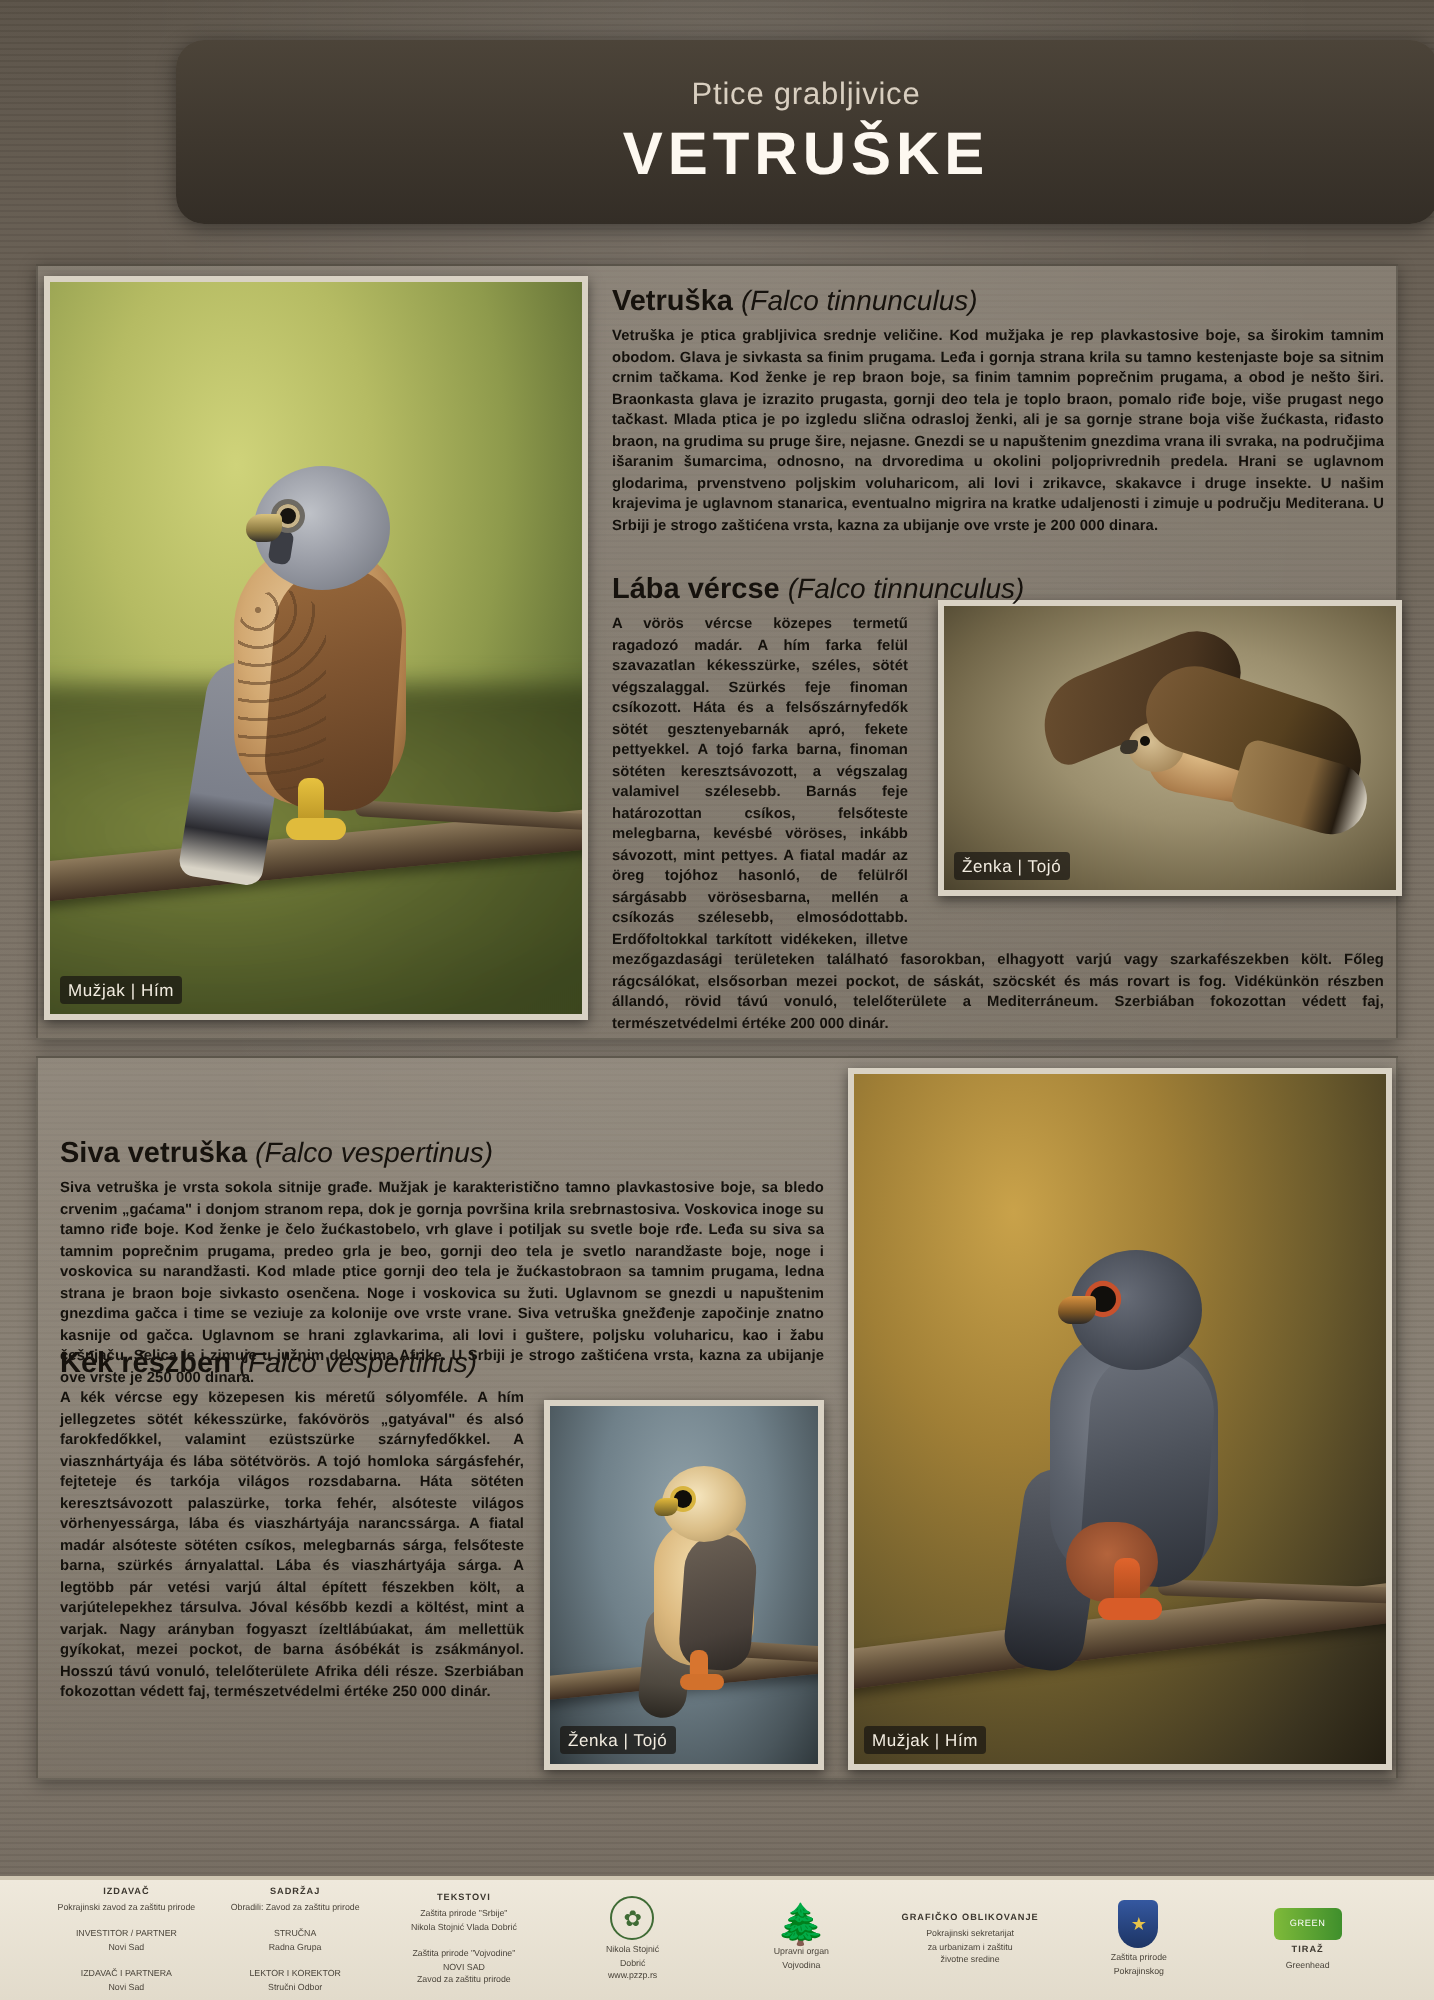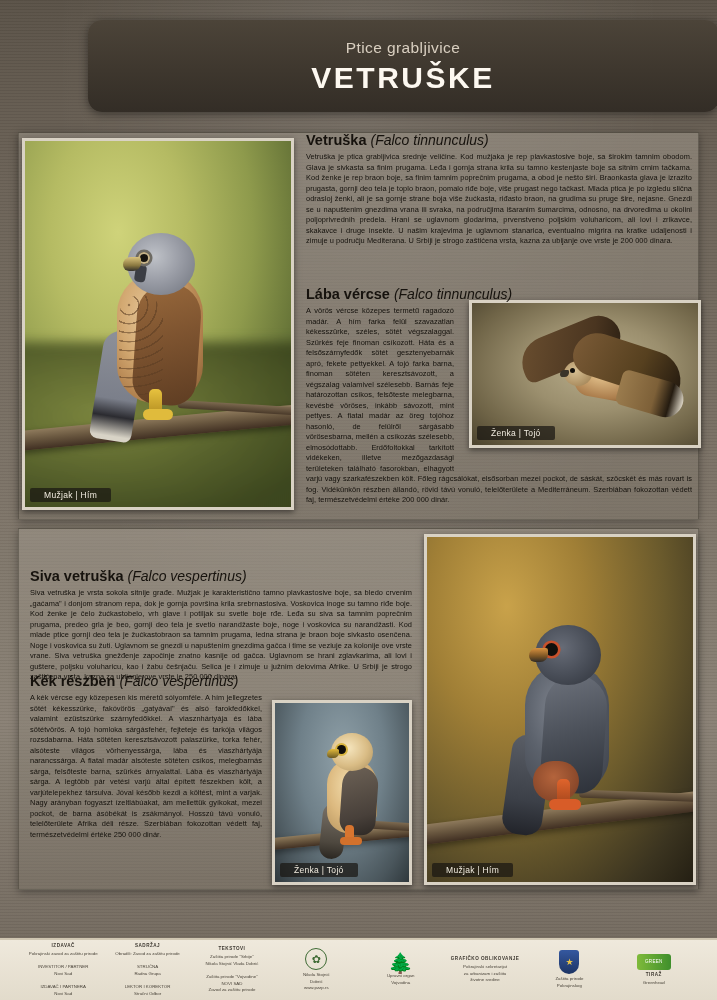--- a/index.html
+++ b/index.html
@@ -63,21 +63,21 @@
   .photo {
     position: absolute;
     border: 3px solid #d9d2c4;
     overflow: hidden;
     box-shadow: 0 2px 6px rgba(0,0,0,0.5);
   }
   .cap {
     position: absolute; left: 5px; bottom: 5px;
     background: rgba(25,22,18,0.72);
     color: #f2ece0; font-size: 8.5px;
-    padding: 2px 14px; letter-spacing: 0.3px;
+    padding: 2px 4px; letter-spacing: 0.3px;
     border-radius: 2px;
   }
 
   
   #photo-male-kestrel { left: 22px; top: 138px; width: 272px; height: 372px; }
   #photo-male-kestrel .sky {
     position:absolute; inset:0;
     background:
       radial-gradient(ellipse at 35% 25%, #cfd37a 0%, #b5bb63 28%, #8e9a4c 55%, #5d6b33 80%, #3d4722 100%);
   }
@@ -113,24 +113,24 @@
   #photo-rf-male { left: 424px; top: 534px; width: 272px; height: 351px; }
   #photo-rf-male .sky { position:absolute; inset:0;
     background: radial-gradient(ellipse at 30% 20%, #c9a24a 0%, #a07f36 30%, #6a5a2c 60%, #3b3420 85%, #241f13 100%); }
 
   
   .txt { position: absolute; color: #1b1712; }
   .sp-title { font-size: 14.5px; font-weight: 700; color: #16120d; margin-bottom: 4px; }
   .sp-title .sci { font-weight: 400; font-style: italic; font-size: 14px; }
   .sp-body {
     font-size: 7.4px; line-height: 1.42; text-align: justify;
-    color: #14110c; letter-spacing: 0.05px;
-  }
-
-  #txt-vetruska { left: 306px; top: 132px; width: 386px; }
+    color: #14110c; letter-spacing: 0.05px; font-weight: bold;
+  }
+
+  #txt-vetruska { left: 306px; top: 142px; width: 386px; }
   #txt-voros { left: 306px; top: 286px; width: 386px; }
   #txt-voros .sp-body { padding-left: 0; }
   #txt-voros .wrapbox { float: right; width: 238px; height: 158px; }
 
   #txt-siva { left: 30px; top: 536px; width: 382px; margin-top: 32px; }
   #txt-kek { left: 30px; top: 673px; width: 232px; }
 
   
   .footer {
     position: absolute; left: 0; bottom: 0; width: 717px; height: 62px;

